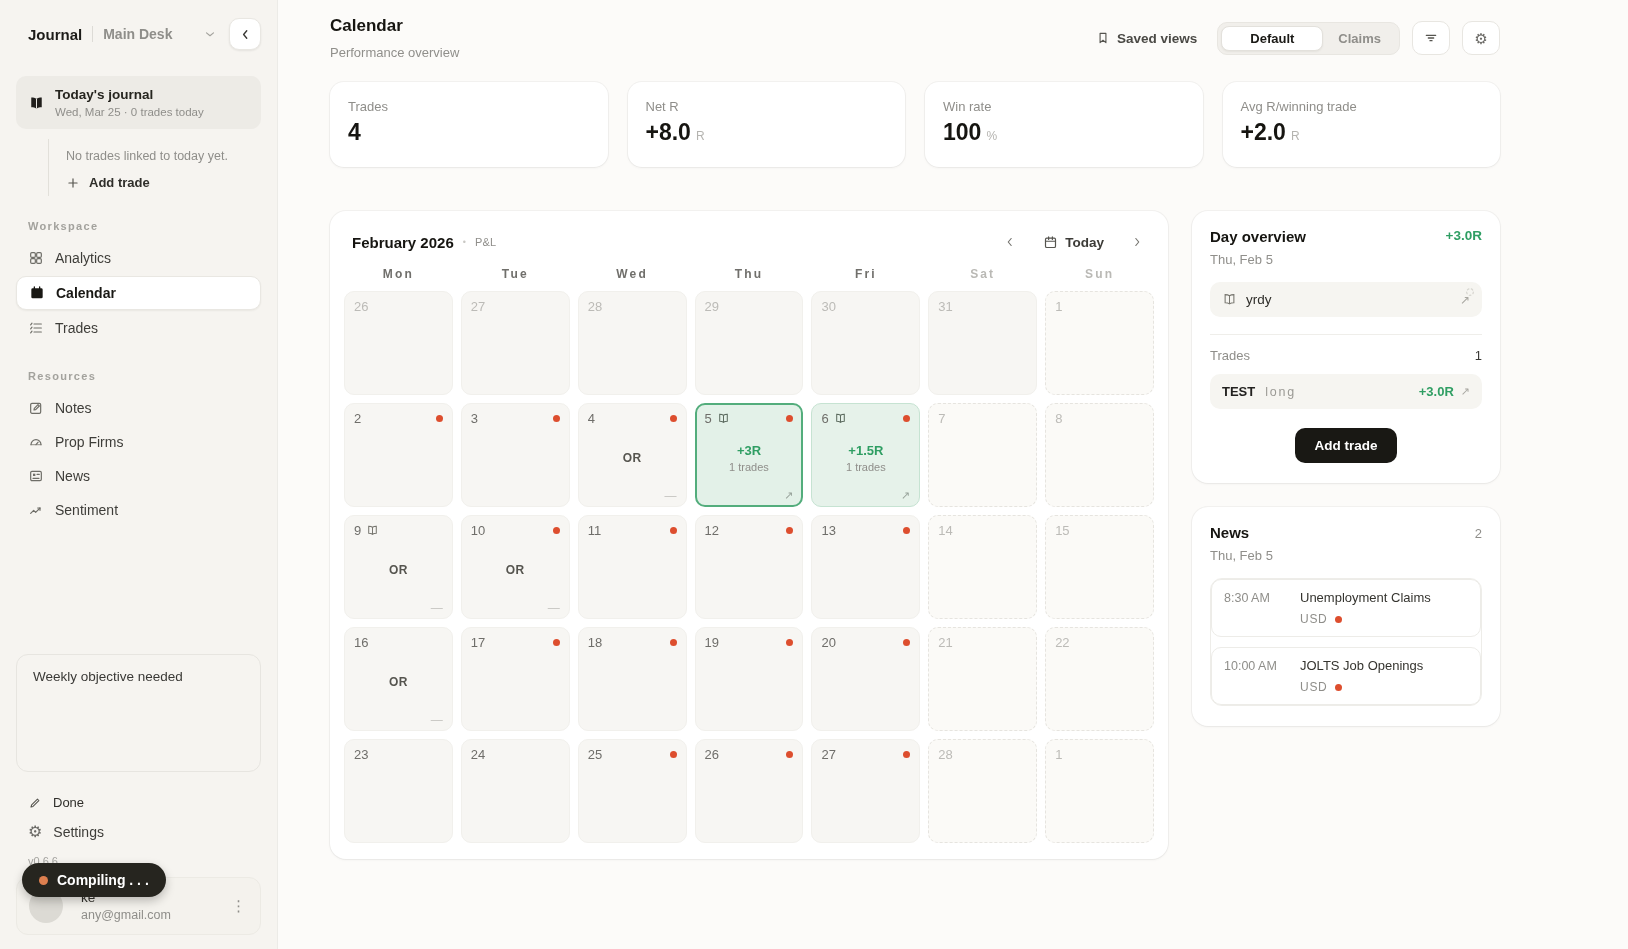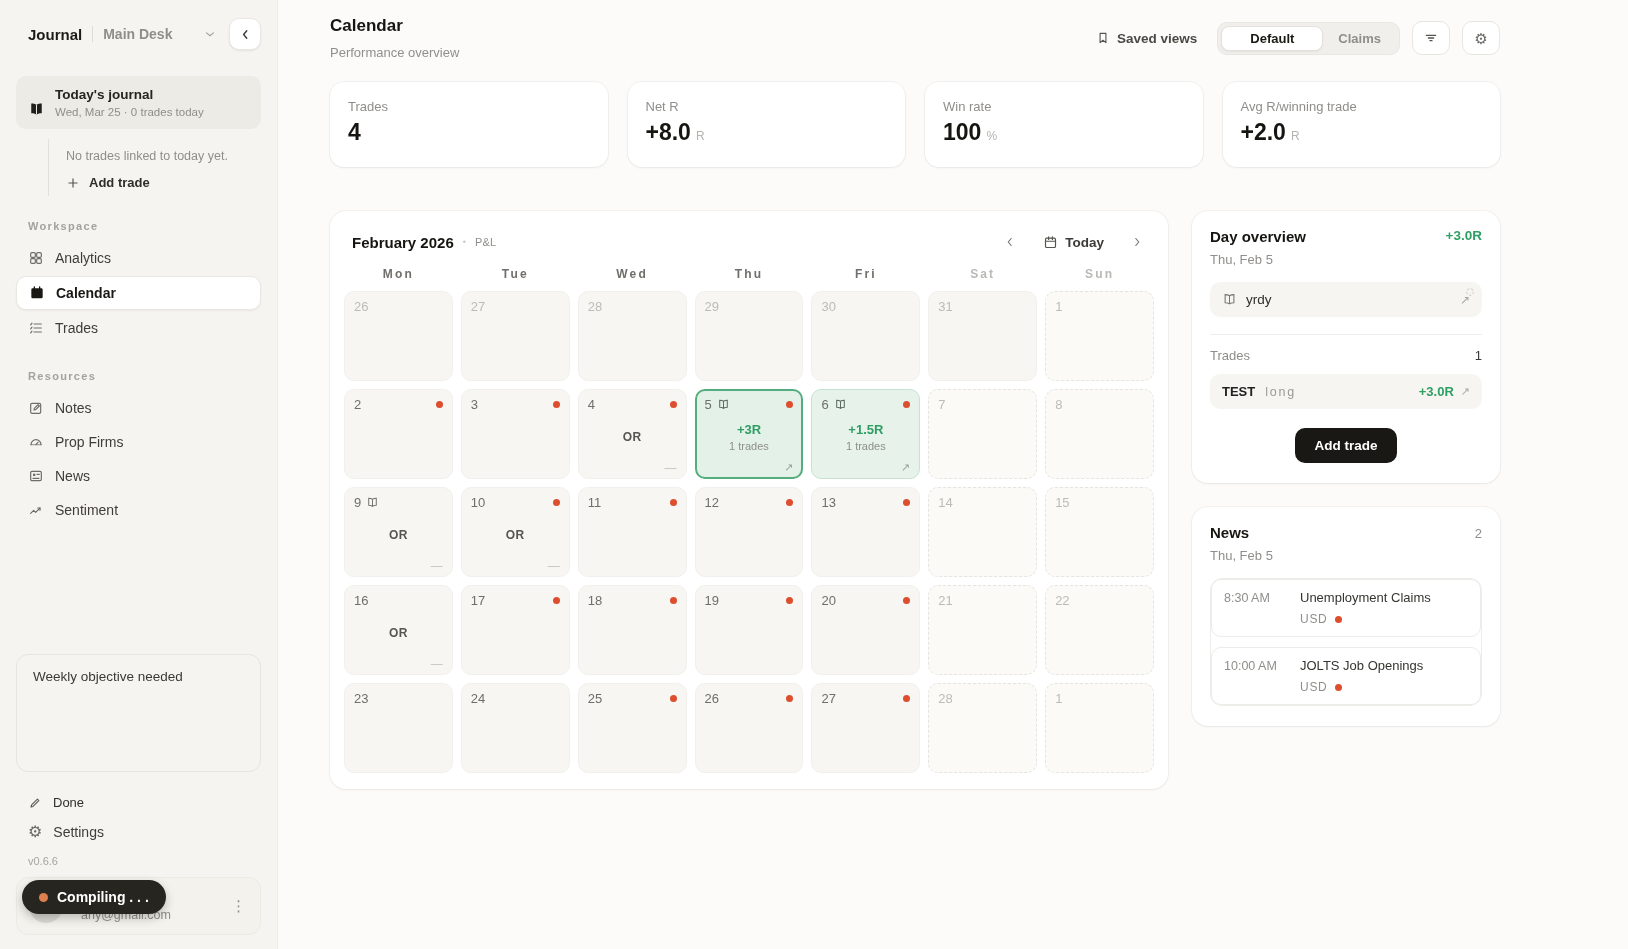--- a/index.html
+++ b/index.html
@@ -29,21 +29,21 @@
   .sb-desk { font-size:14px; font-weight:bold; color:#8f8e8a; }
   .sb-chevdown { margin-left:auto; color:#a3a29d; }
   .collapse-btn {
     margin-left:12px; width:32px; height:32px; flex:none;
     background:#fff; border:1px solid #e9e7e2; border-radius:10px;
     box-shadow:0 1px 2px rgba(30,28,24,.08);
     display:flex; align-items:center; justify-content:center; color:#3a3935; cursor:pointer;
   }
   .today-card {
     background:#edebe6; border-radius:10px; padding:11px 12px;
-    display:flex; gap:10px; align-items:flex-end; cursor:pointer;
+    display:flex; gap:10px; align-items:center; cursor:pointer;
   }
   .today-card .icon { color:#211f1c; margin-top:1px; }
   .tc-title { font-size:13.5px; font-weight:bold; color:#26251f; }
   .tc-sub { font-size:11.5px; color:#8f8e8a; margin-top:4px; }
   .today-branch { border-left:1px solid #e2e0da; margin:10px 0 0 32px; padding:6px 0 2px 17px; }
   .no-trades { font-size:12.5px; color:#8f8e8a; padding:4px 0 12px; }
   .add-trade-row { display:flex; align-items:center; gap:9px; font-size:13px; font-weight:bold; color:#2f2e2a; cursor:pointer; padding-bottom:4px; }
   .add-trade-row .icon { color:#56554f; }
   .section-label { font-size:11px; font-weight:bold; letter-spacing:.12em; color:#a3a29d; margin:24px 0 10px 12px; }
   .nav-item {
@@ -73,21 +73,21 @@
   .user-card {
     background:#f4f2ed; border:1px solid #eceae4; border-radius:12px;
     height:58px; display:flex; align-items:center; padding:10px 12px; position:relative; cursor:pointer;
   }
   .avatar { width:34px; height:34px; border-radius:50%; background:#dcdad4; flex:none; }
   .user-text { margin-left:52px; overflow:hidden; }
   .user-name { font-size:13.5px; color:#2f2e2a; }
   .user-email { font-size:12.5px; color:#8f8e8a; margin-top:3px; }
   .kebab { margin-left:auto; font-size:15px; color:#8f8e8a; padding:0 2px; cursor:pointer; }
   .compiling-toast {
-    position:absolute; left:22px; bottom:35px; z-index:5;
+    position:absolute; left:22px; bottom:52px; z-index:5;
     background:#26251f; color:#fff; border-radius:20px;
     padding:9px 17px; display:flex; align-items:center; gap:9px;
     font-size:14px; font-weight:bold;
     box-shadow:0 4px 10px rgba(20,18,14,.25);
     white-space:nowrap;
   }
   .toast-dot { width:9px; height:9px; border-radius:50%; background:#dd7f4f; }
 
   
   .main { flex:1; padding:16px 128px 0 52px; display:flex; flex-direction:column; min-width:0; }
@@ -127,21 +127,21 @@
   .cal-mode { font-size:11px; color:#8f8e8a; letter-spacing:.02em; }
   .cal-nav { margin-left:auto; display:flex; align-items:center; gap:24px; }
   .cal-chev { color:#74736e; cursor:pointer; padding:2px; }
   .today-btn { display:flex; align-items:center; gap:7px; font-size:13.5px; font-weight:bold; color:#3c3b37; cursor:pointer; }
   .today-btn .icon { color:#55544f; }
   .weekday-row { display:grid; grid-template-columns:repeat(7,1fr); gap:8px; padding-bottom:10px; }
   .weekday { text-align:center; font-size:12px; font-weight:bold; letter-spacing:.18em; color:#706f6b; }
   .weekday.weekend { color:#bab9b5; }
   .cal-grid { display:grid; grid-template-columns:repeat(7,1fr); gap:8px; }
   .cal-cell {
-    height:90px; background:#f7f6f3; border:1px solid #f1f0ec; border-radius:10px;
+    height:104px; background:#f7f6f3; border:1px solid #f1f0ec; border-radius:10px;
     padding:7px 9px 6px; display:flex; flex-direction:column; cursor:pointer;
   }
   .cal-cell.weekend, .cal-cell.next { background:#fbfaf7; border:1px dashed #e6e4df; }
   .cc-top { display:flex; align-items:center; gap:5px; min-height:14px; }
   .cc-day { font-size:13px; color:#6f6e6a; }
   .weekend .cc-day, .prev .cc-day, .next .cc-day { color:#bcbbb7; }
   .cc-dot { margin-left:auto; width:7px; height:7px; border-radius:50%; background:#dd4e2e; }
   .cc-mid { flex:1; display:flex; flex-direction:column; justify-content:center; align-items:center; }
   .cc-pnl { font-size:13px; font-weight:bold; color:#2f9e63; }
   .cc-trades { font-size:11px; color:#8f8e8a; margin-top:3px; }

